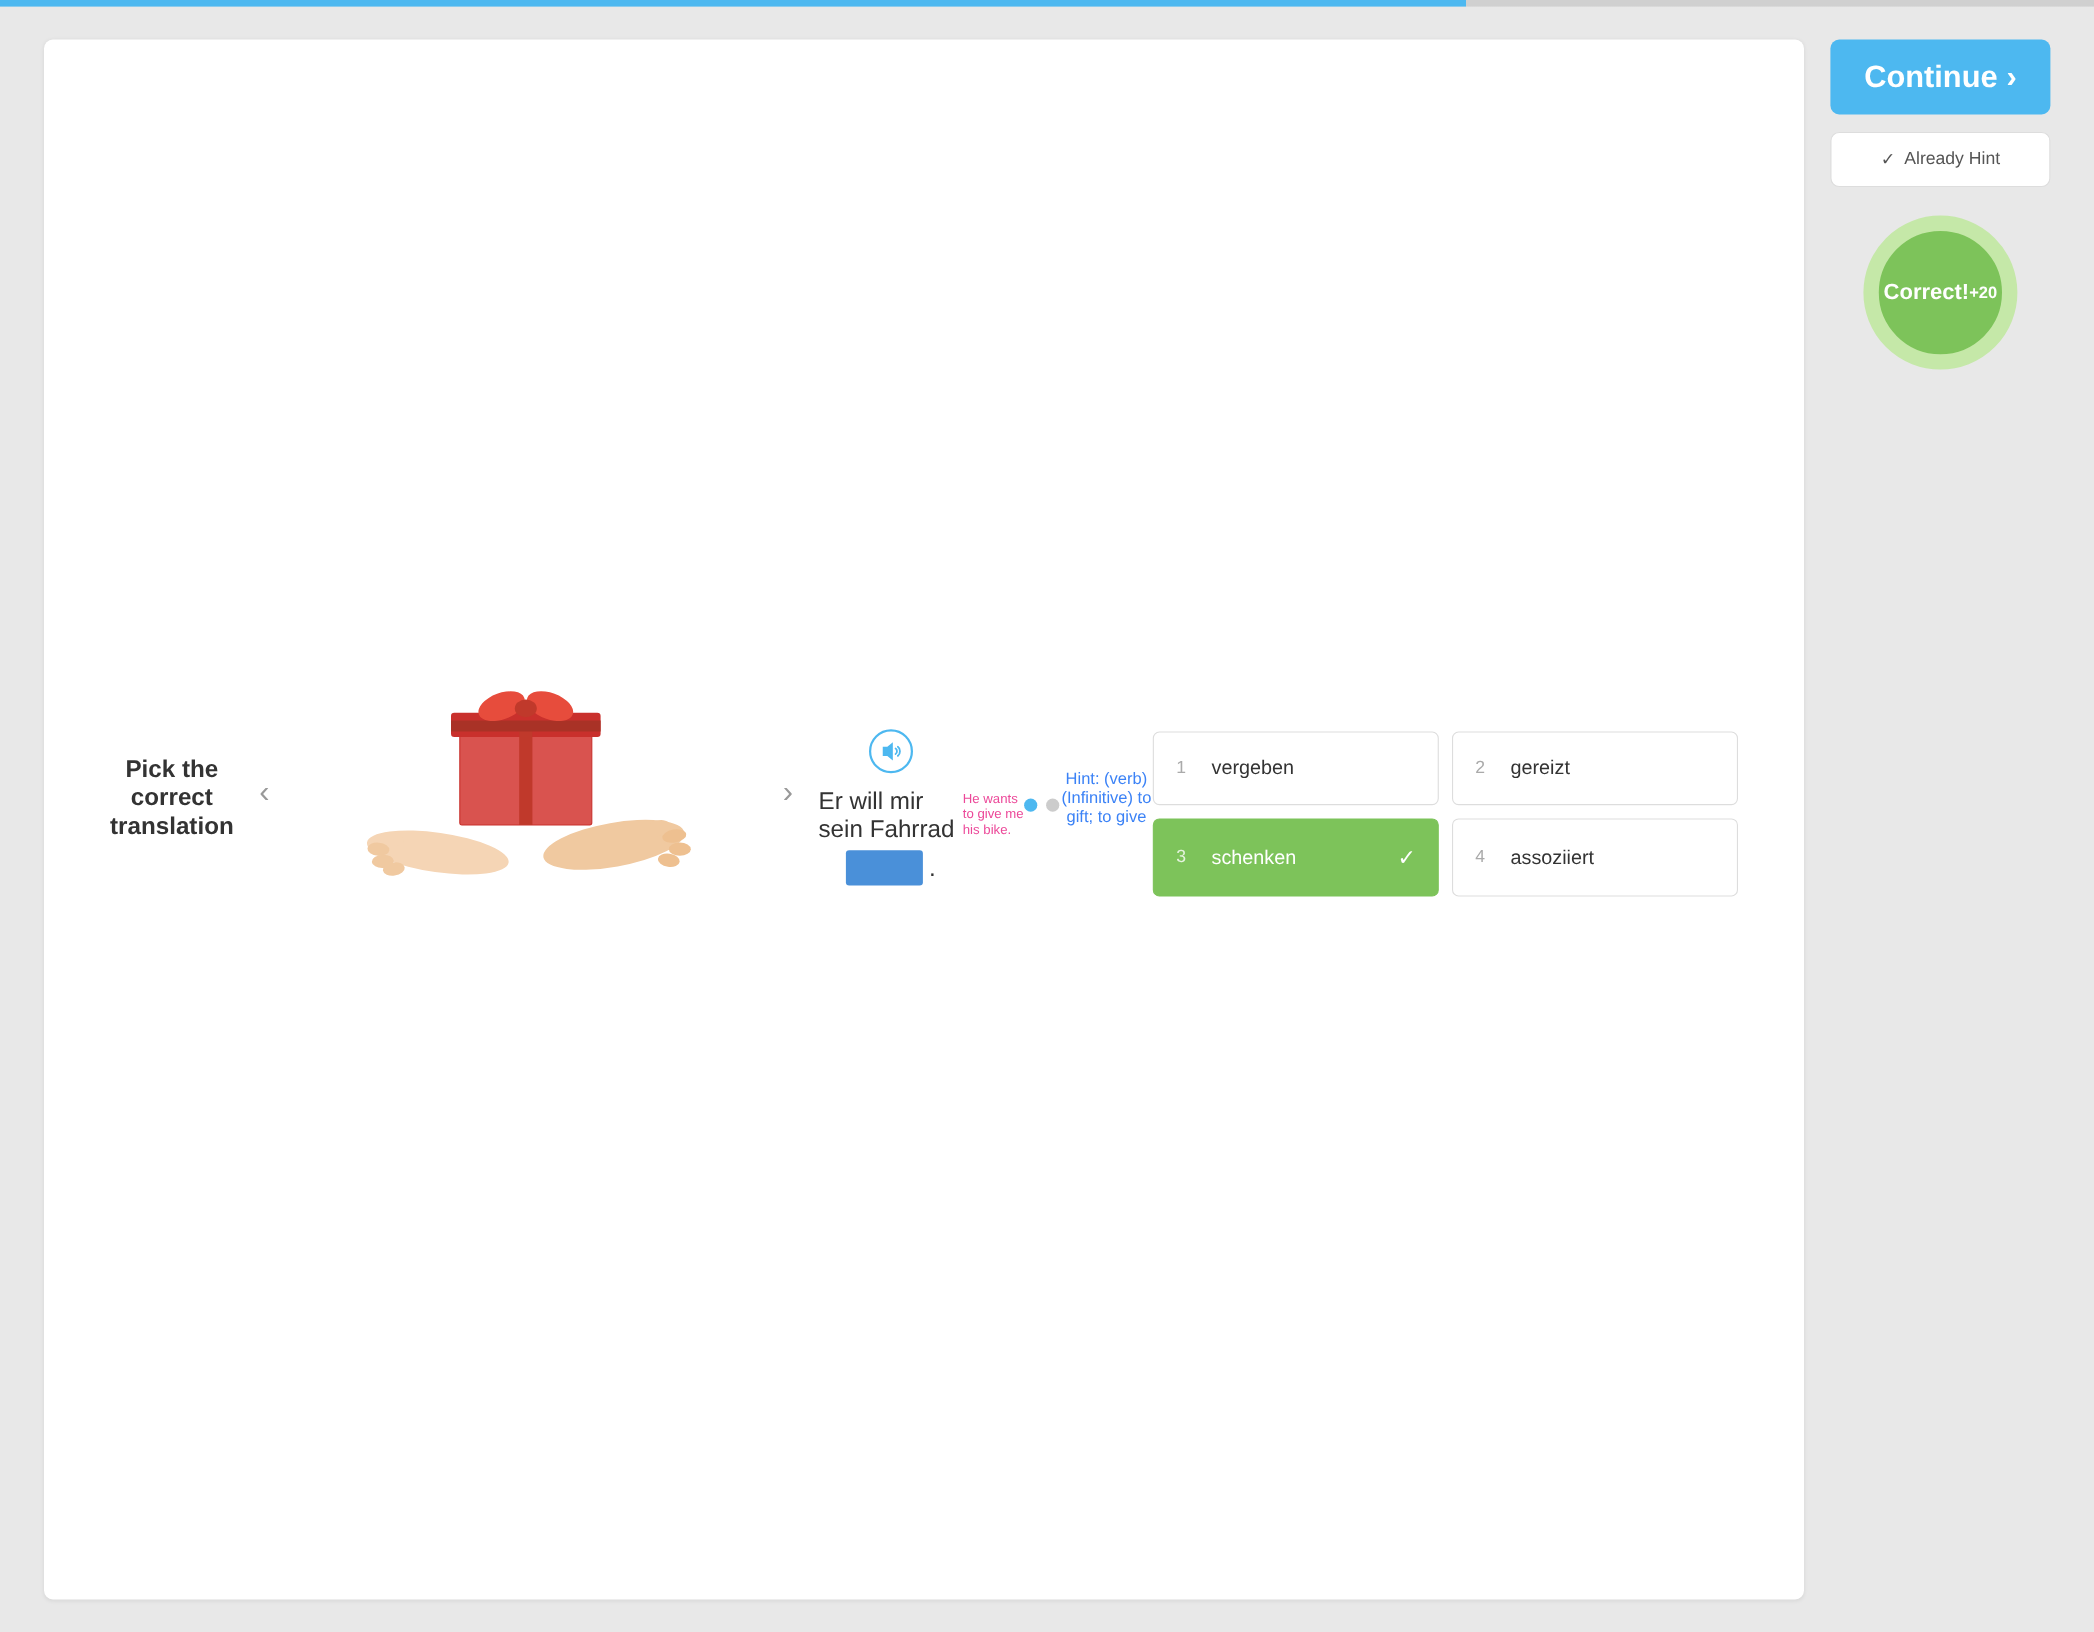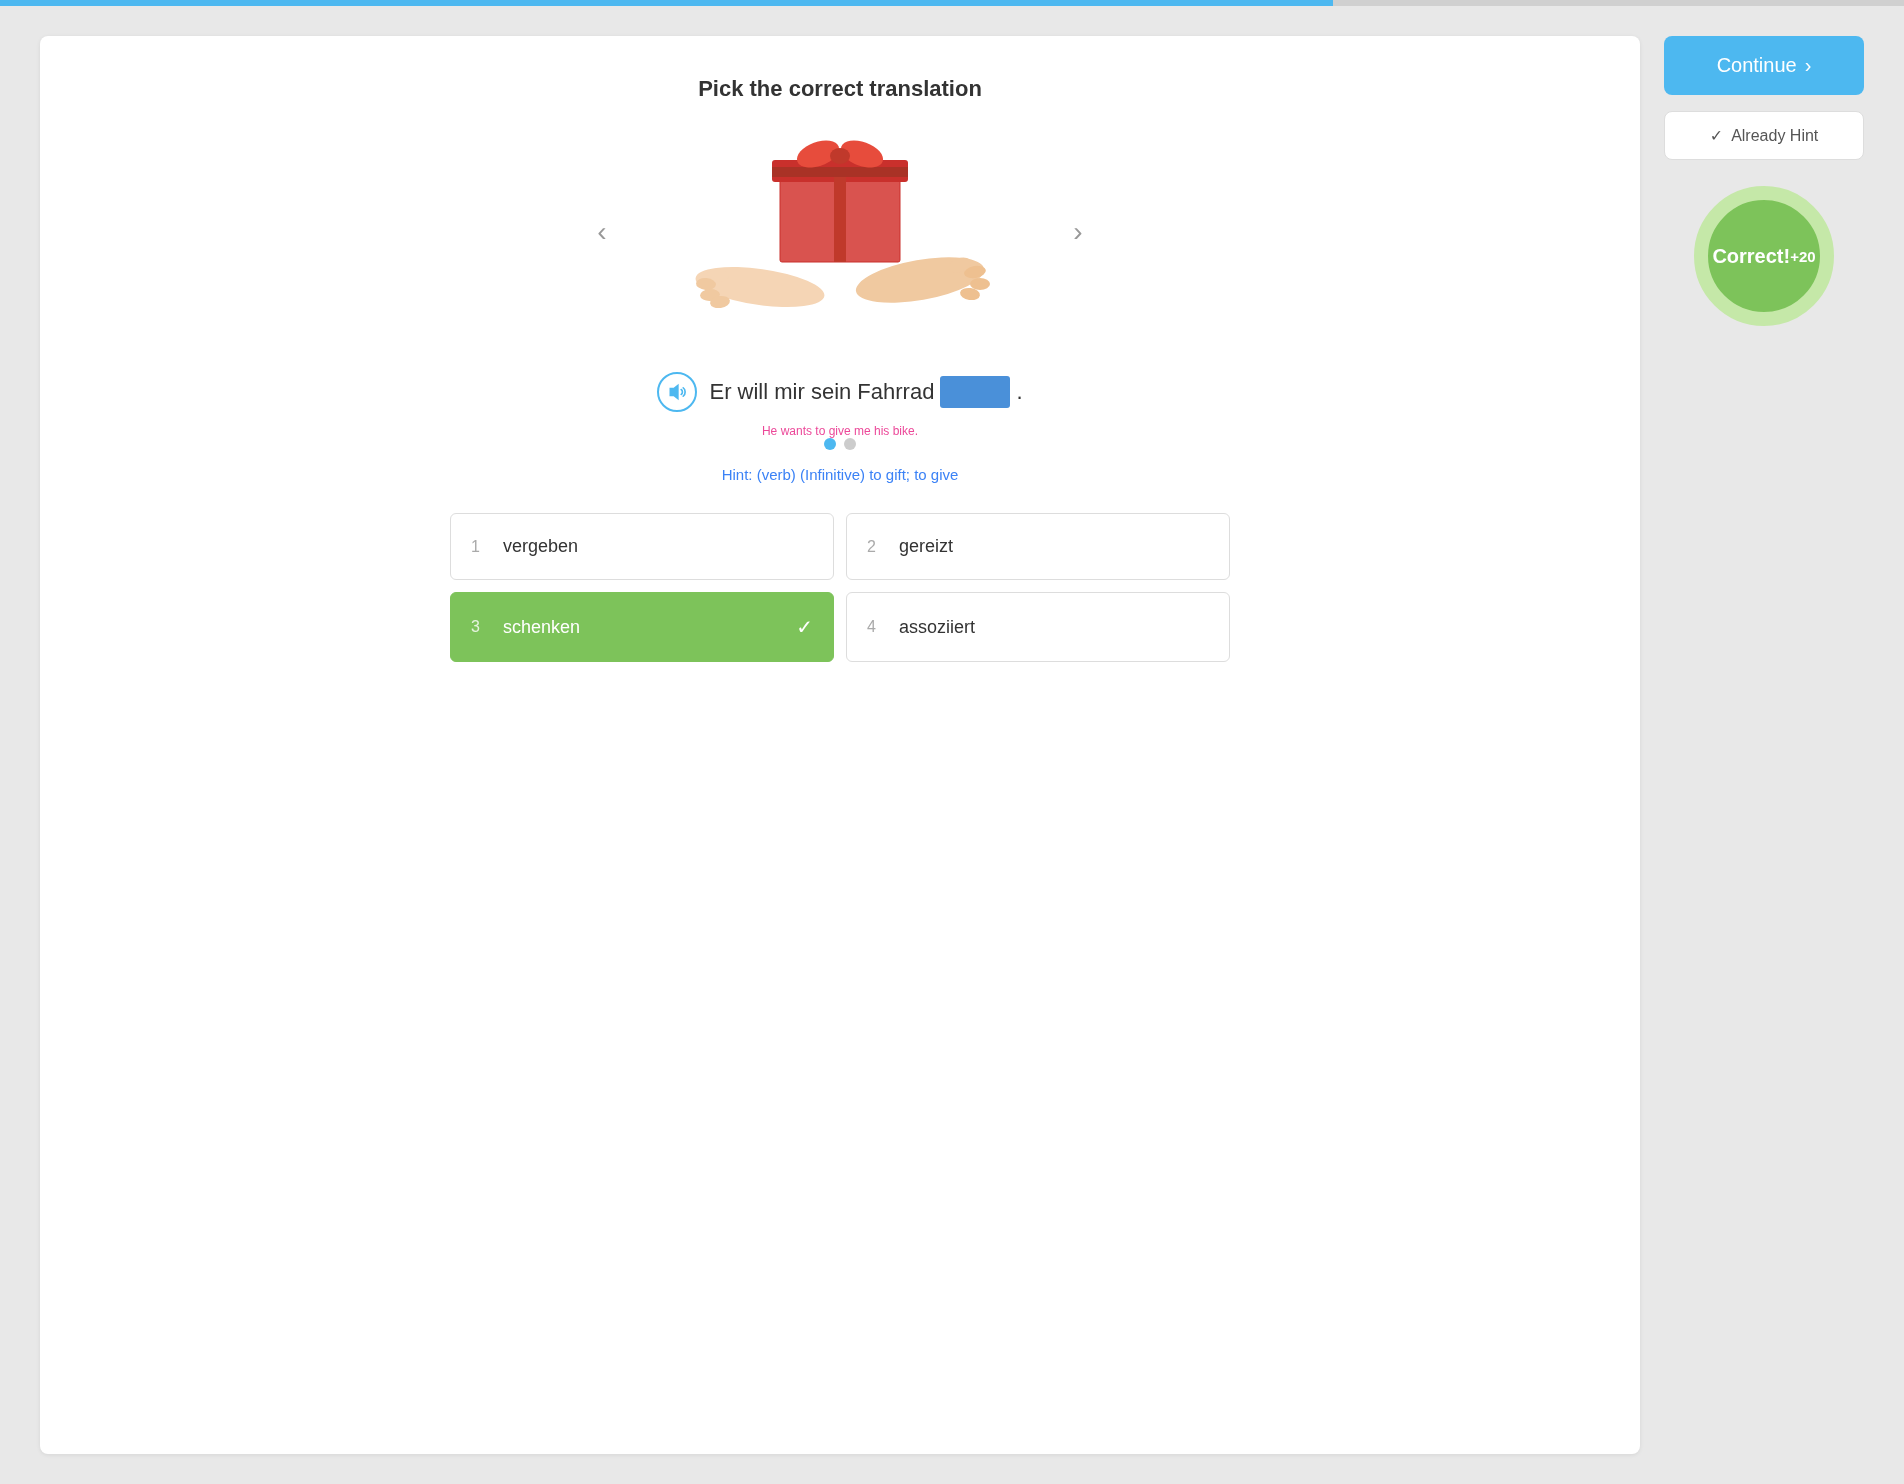--- a/index.html
+++ b/index.html
@@ -25,21 +25,21 @@
       flex: 1;
     }
 
     .main-card {
       background: #fff;
       border-radius: 8px;
       flex: 1;
       padding: 40px 60px 50px;
       box-shadow: 0 1px 4px rgba(0,0,0,0.08);
       display: flex;
-      flex-direction: column;
+      flex-direction: row;
       align-items: center;
     }
 
     .card-title {
       font-size: 22px;
       font-weight: 700;
       color: #333;
       margin-bottom: 30px;
       text-align: center;
     }
@@ -188,22 +188,22 @@
       padding-top: 0;
     }
 
     .continue-btn {
       width: 100%;
       padding: 18px 20px;
       background: #4db8f0;
       color: #fff;
       border: none;
       border-radius: 8px;
-      font-size: 20px;
-      font-weight: 400;
+      font-size: 28px;
+      font-weight: 700;
       cursor: pointer;
       display: flex;
       align-items: center;
       justify-content: center;
       gap: 8px;
     }
 
     .already-know-btn {
       width: 100%;
       padding: 14px 16px;

